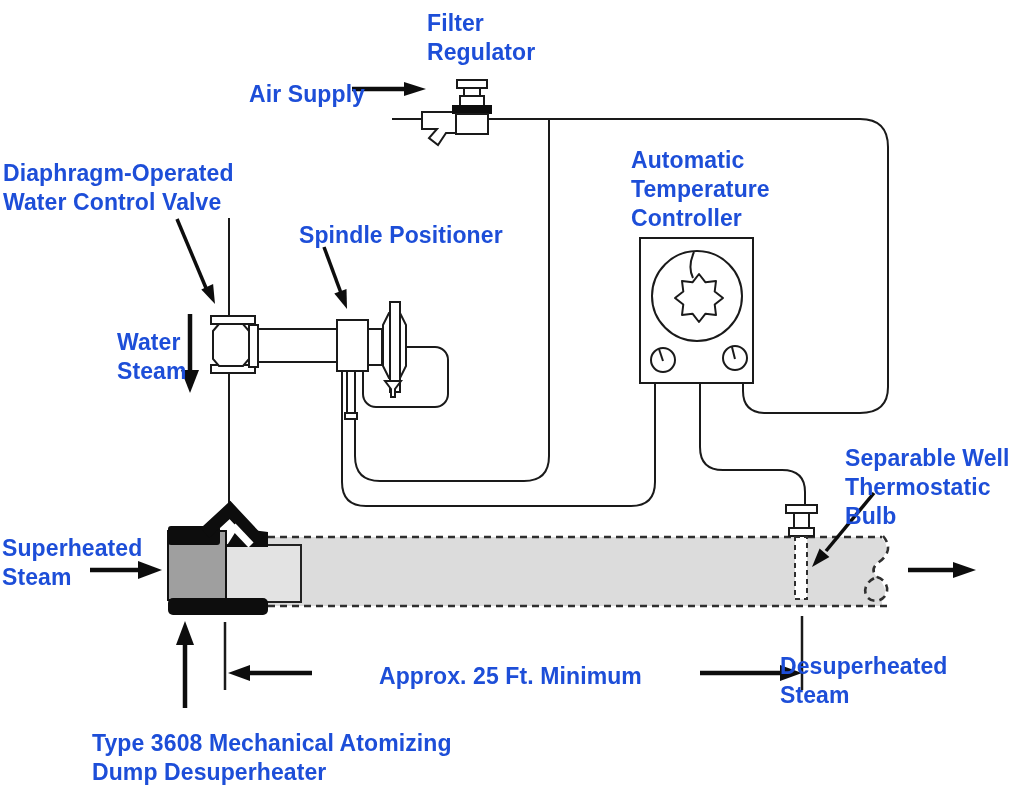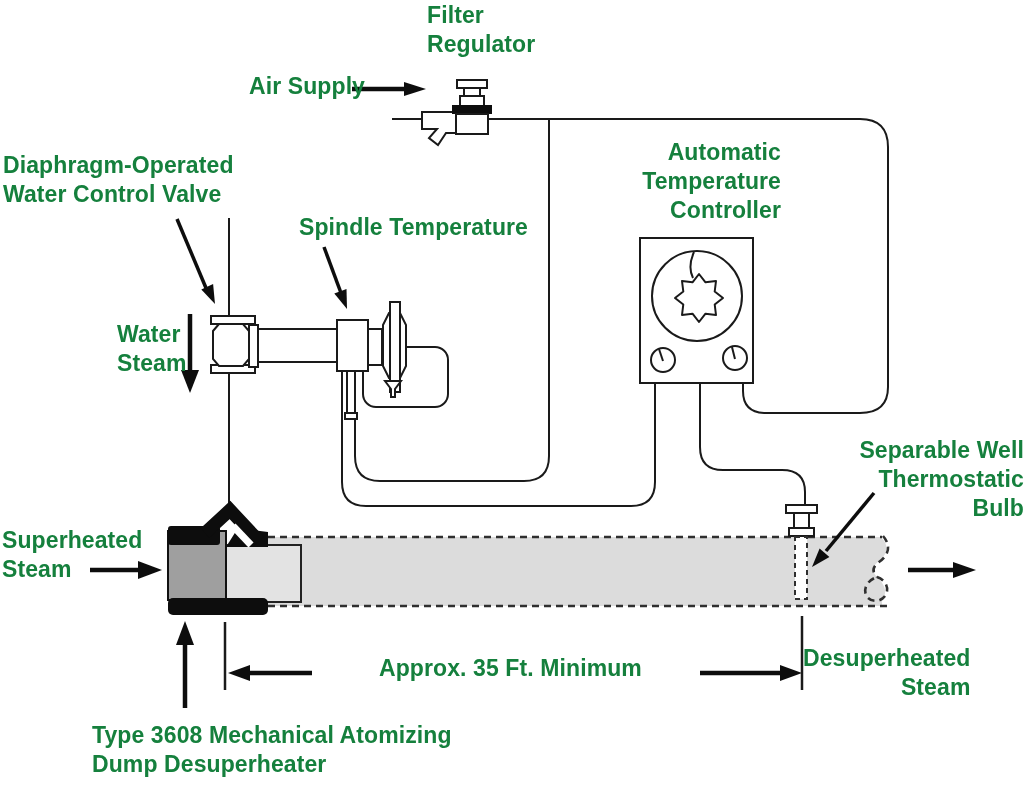--- a/index.html
+++ b/index.html
@@ -1,22 +1,22 @@
 <!DOCTYPE html>
 <html><head>
 <meta charset="utf-8">
 <style>
   html,body{margin:0;padding:0;background:#ffffff;}
   body{width:1024px;height:790px;position:relative;overflow:hidden;
        font-family:"Liberation Sans","DejaVu Sans",sans-serif;}
   .stage{position:absolute;left:0;top:0;width:1024px;height:790px;}
   svg{position:absolute;left:0;top:0;}
   .lbl{position:absolute;font-weight:bold;font-size:23px;line-height:29px;
-       color:#15803d;white-space:pre-line;letter-spacing:0.1px;}
-  .center{text-align:right;}
+       color:#1d4ed8;white-space:pre-line;letter-spacing:0.1px;margin-top:8px;}
+  .center{text-align:left;}
   
   .ln{fill:none;stroke:#1a1a1a;stroke-width:2;}
   .ln25{fill:none;stroke:#1a1a1a;stroke-width:2.5;}
   .wht{fill:#ffffff;stroke:#1a1a1a;stroke-width:2;}
   .blk{fill:#0d0d0d;stroke:none;}
   .arrshaft{fill:none;stroke:#0d0d0d;stroke-width:4.5;}
   .leader{fill:none;stroke:#0d0d0d;stroke-width:3.5;}
   .dash{fill:none;stroke:#2f2f2f;stroke-width:2.6;stroke-dasharray:7 5;}
 </style>
 </head>
@@ -160,37 +160,37 @@
 </svg>
 
   <div class="lbl" style="left:427px;top:1px;">Filter
 Regulator</div>
 
   <div class="lbl" style="left:249px;top:72px;">Air Supply</div>
 
   <div class="lbl" style="left:3px;top:151px;">Diaphragm-Operated
 Water Control Valve</div>
 
-  <div class="lbl" style="left:299px;top:213px;">Spindle Temperature</div>
+  <div class="lbl" style="left:299px;top:213px;">Spindle Positioner</div>
 
   <div class="lbl center" style="left:631px;top:138px;width:150px;">Automatic
 Temperature
 Controller</div>
 
   <div class="lbl" style="left:117px;top:320px;">Water
 Steam</div>
 
   <div class="lbl center" style="left:845px;top:436px;width:179px;">Separable Well
 Thermostatic
 Bulb</div>
 
   <div class="lbl" style="left:2px;top:526px;">Superheated
 Steam</div>
 
-  <div class="lbl" style="left:379px;top:654px;">Approx. 35 Ft. Minimum</div>
+  <div class="lbl" style="left:379px;top:654px;">Approx. 25 Ft. Minimum</div>
 
-  <div class="lbl" style="left:803px;top:644px;text-align:right;">Desuperheated
+  <div class="lbl" style="left:780px;top:644px;">Desuperheated
 Steam</div>
 
   <div class="lbl" style="left:92px;top:721px;">Type 3608 Mechanical Atomizing
 Dump Desuperheater</div>
 
 </div>
 
 </body></html>

